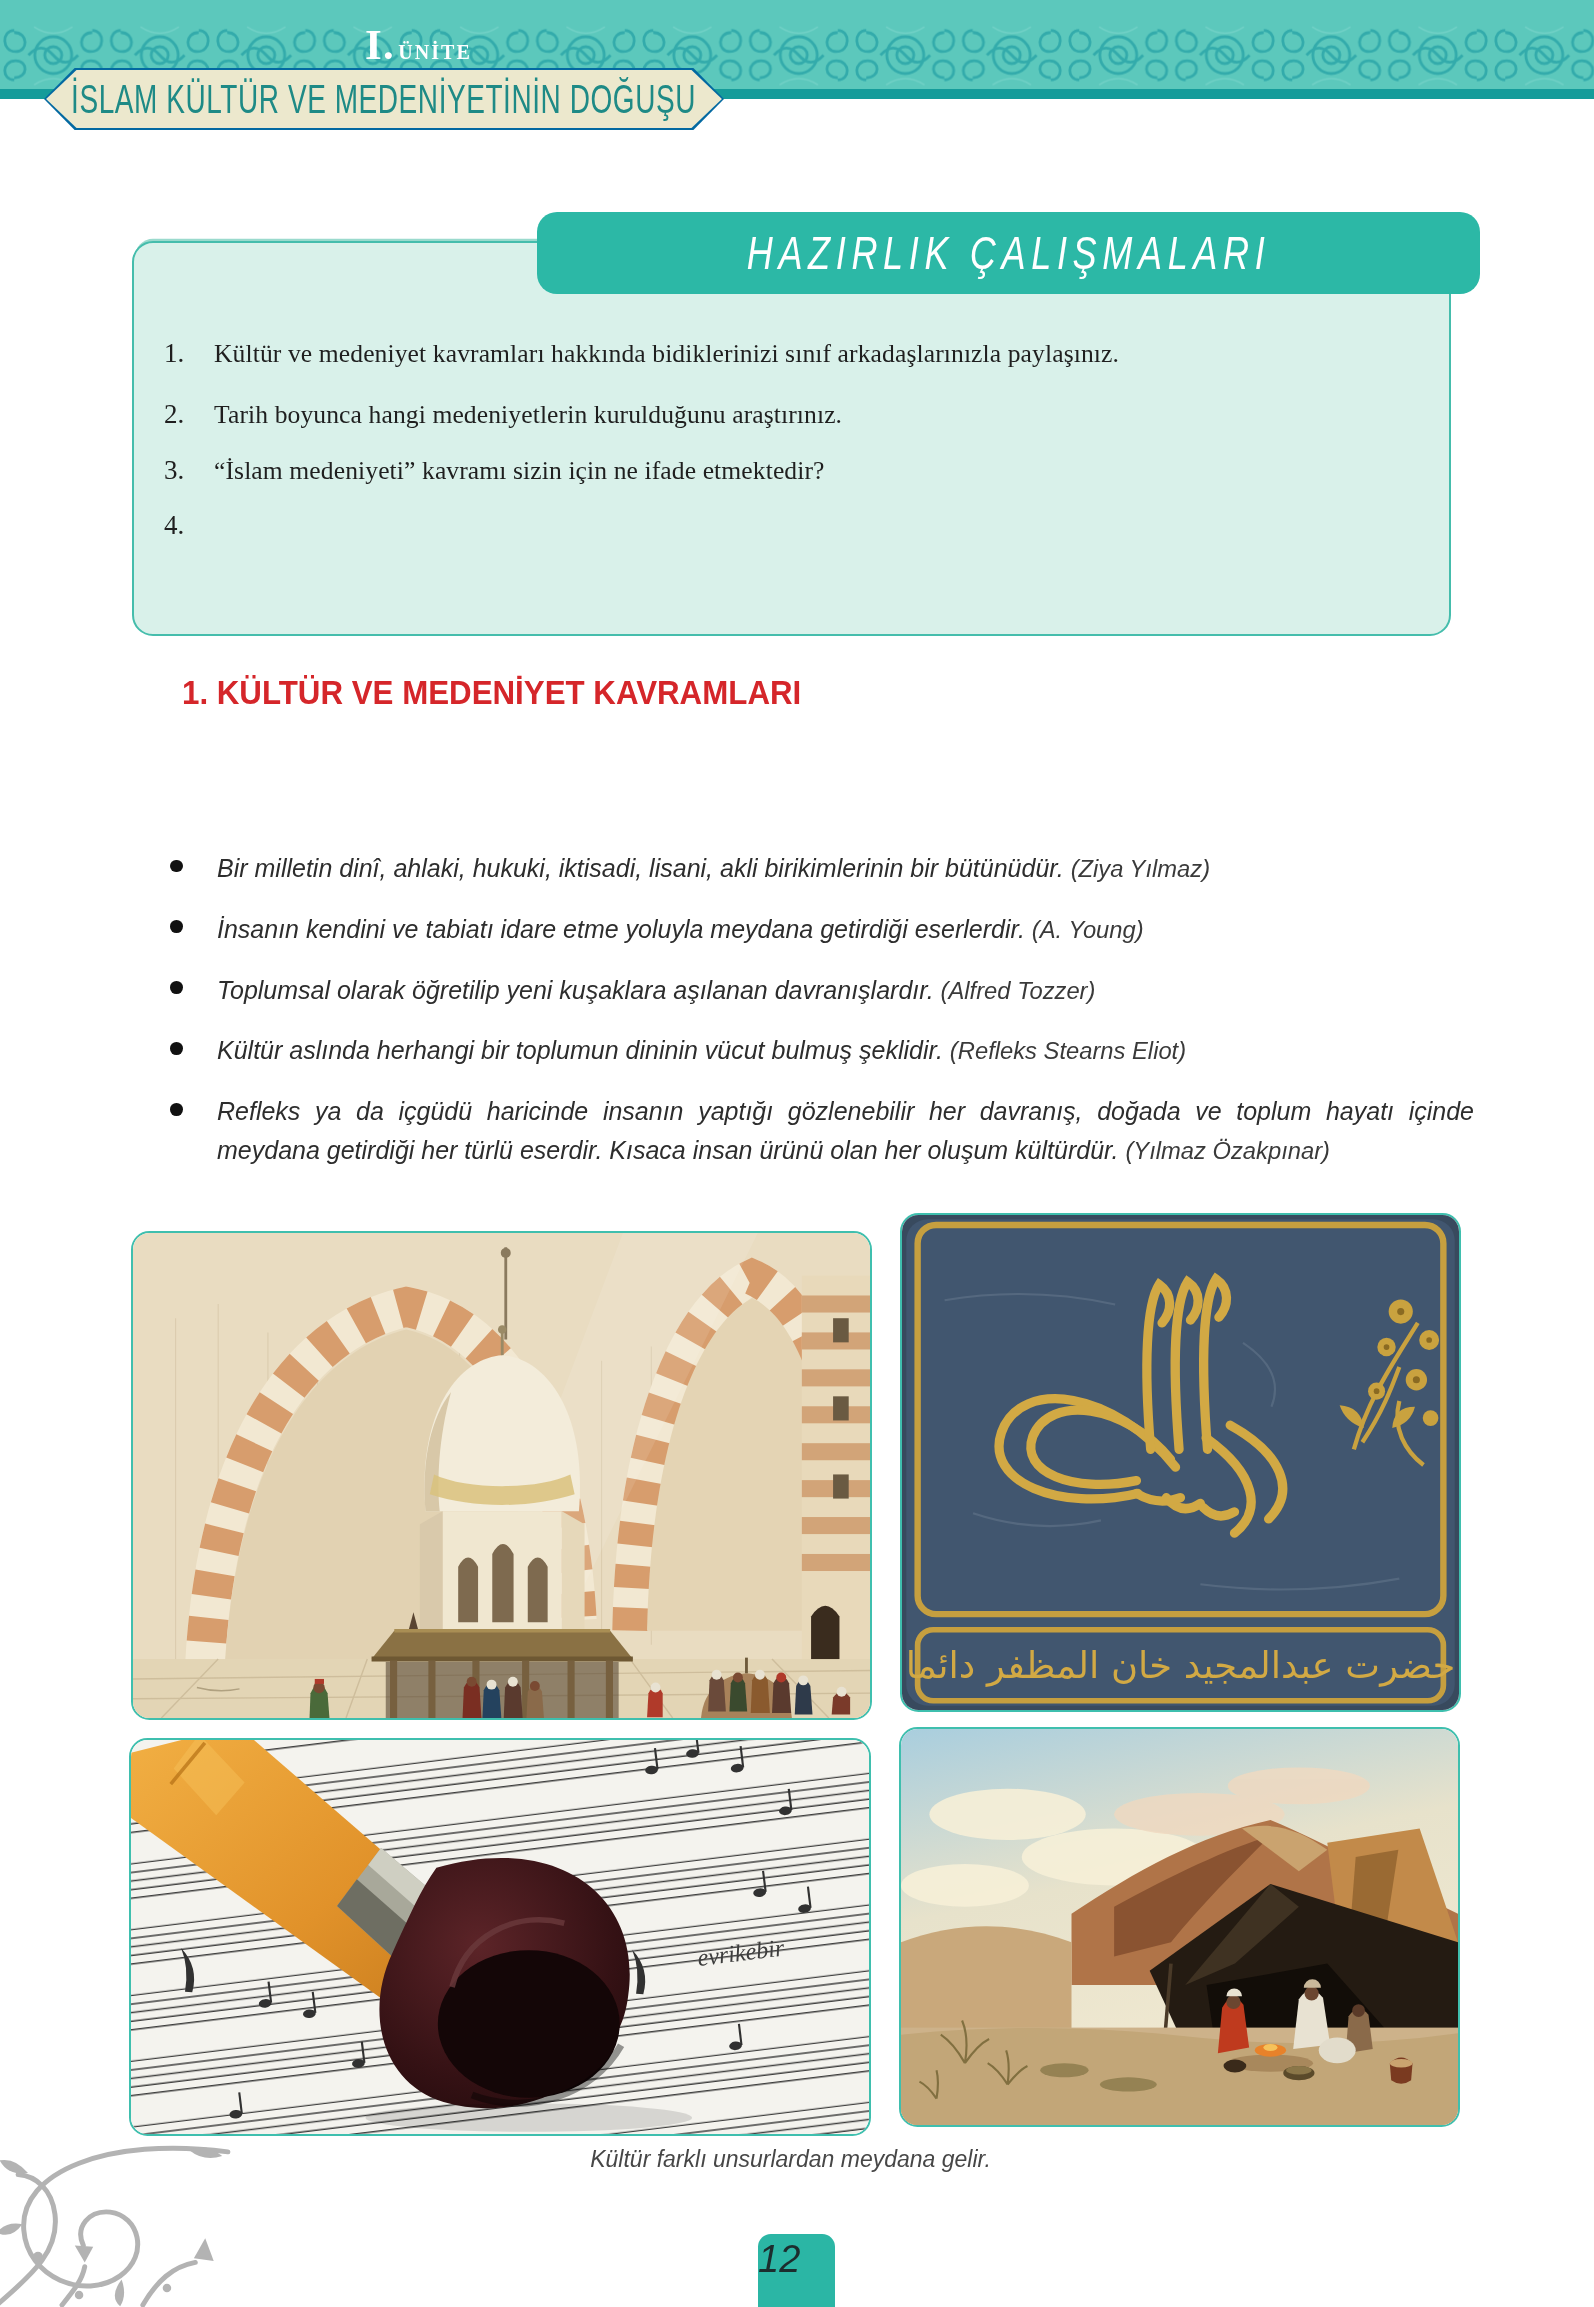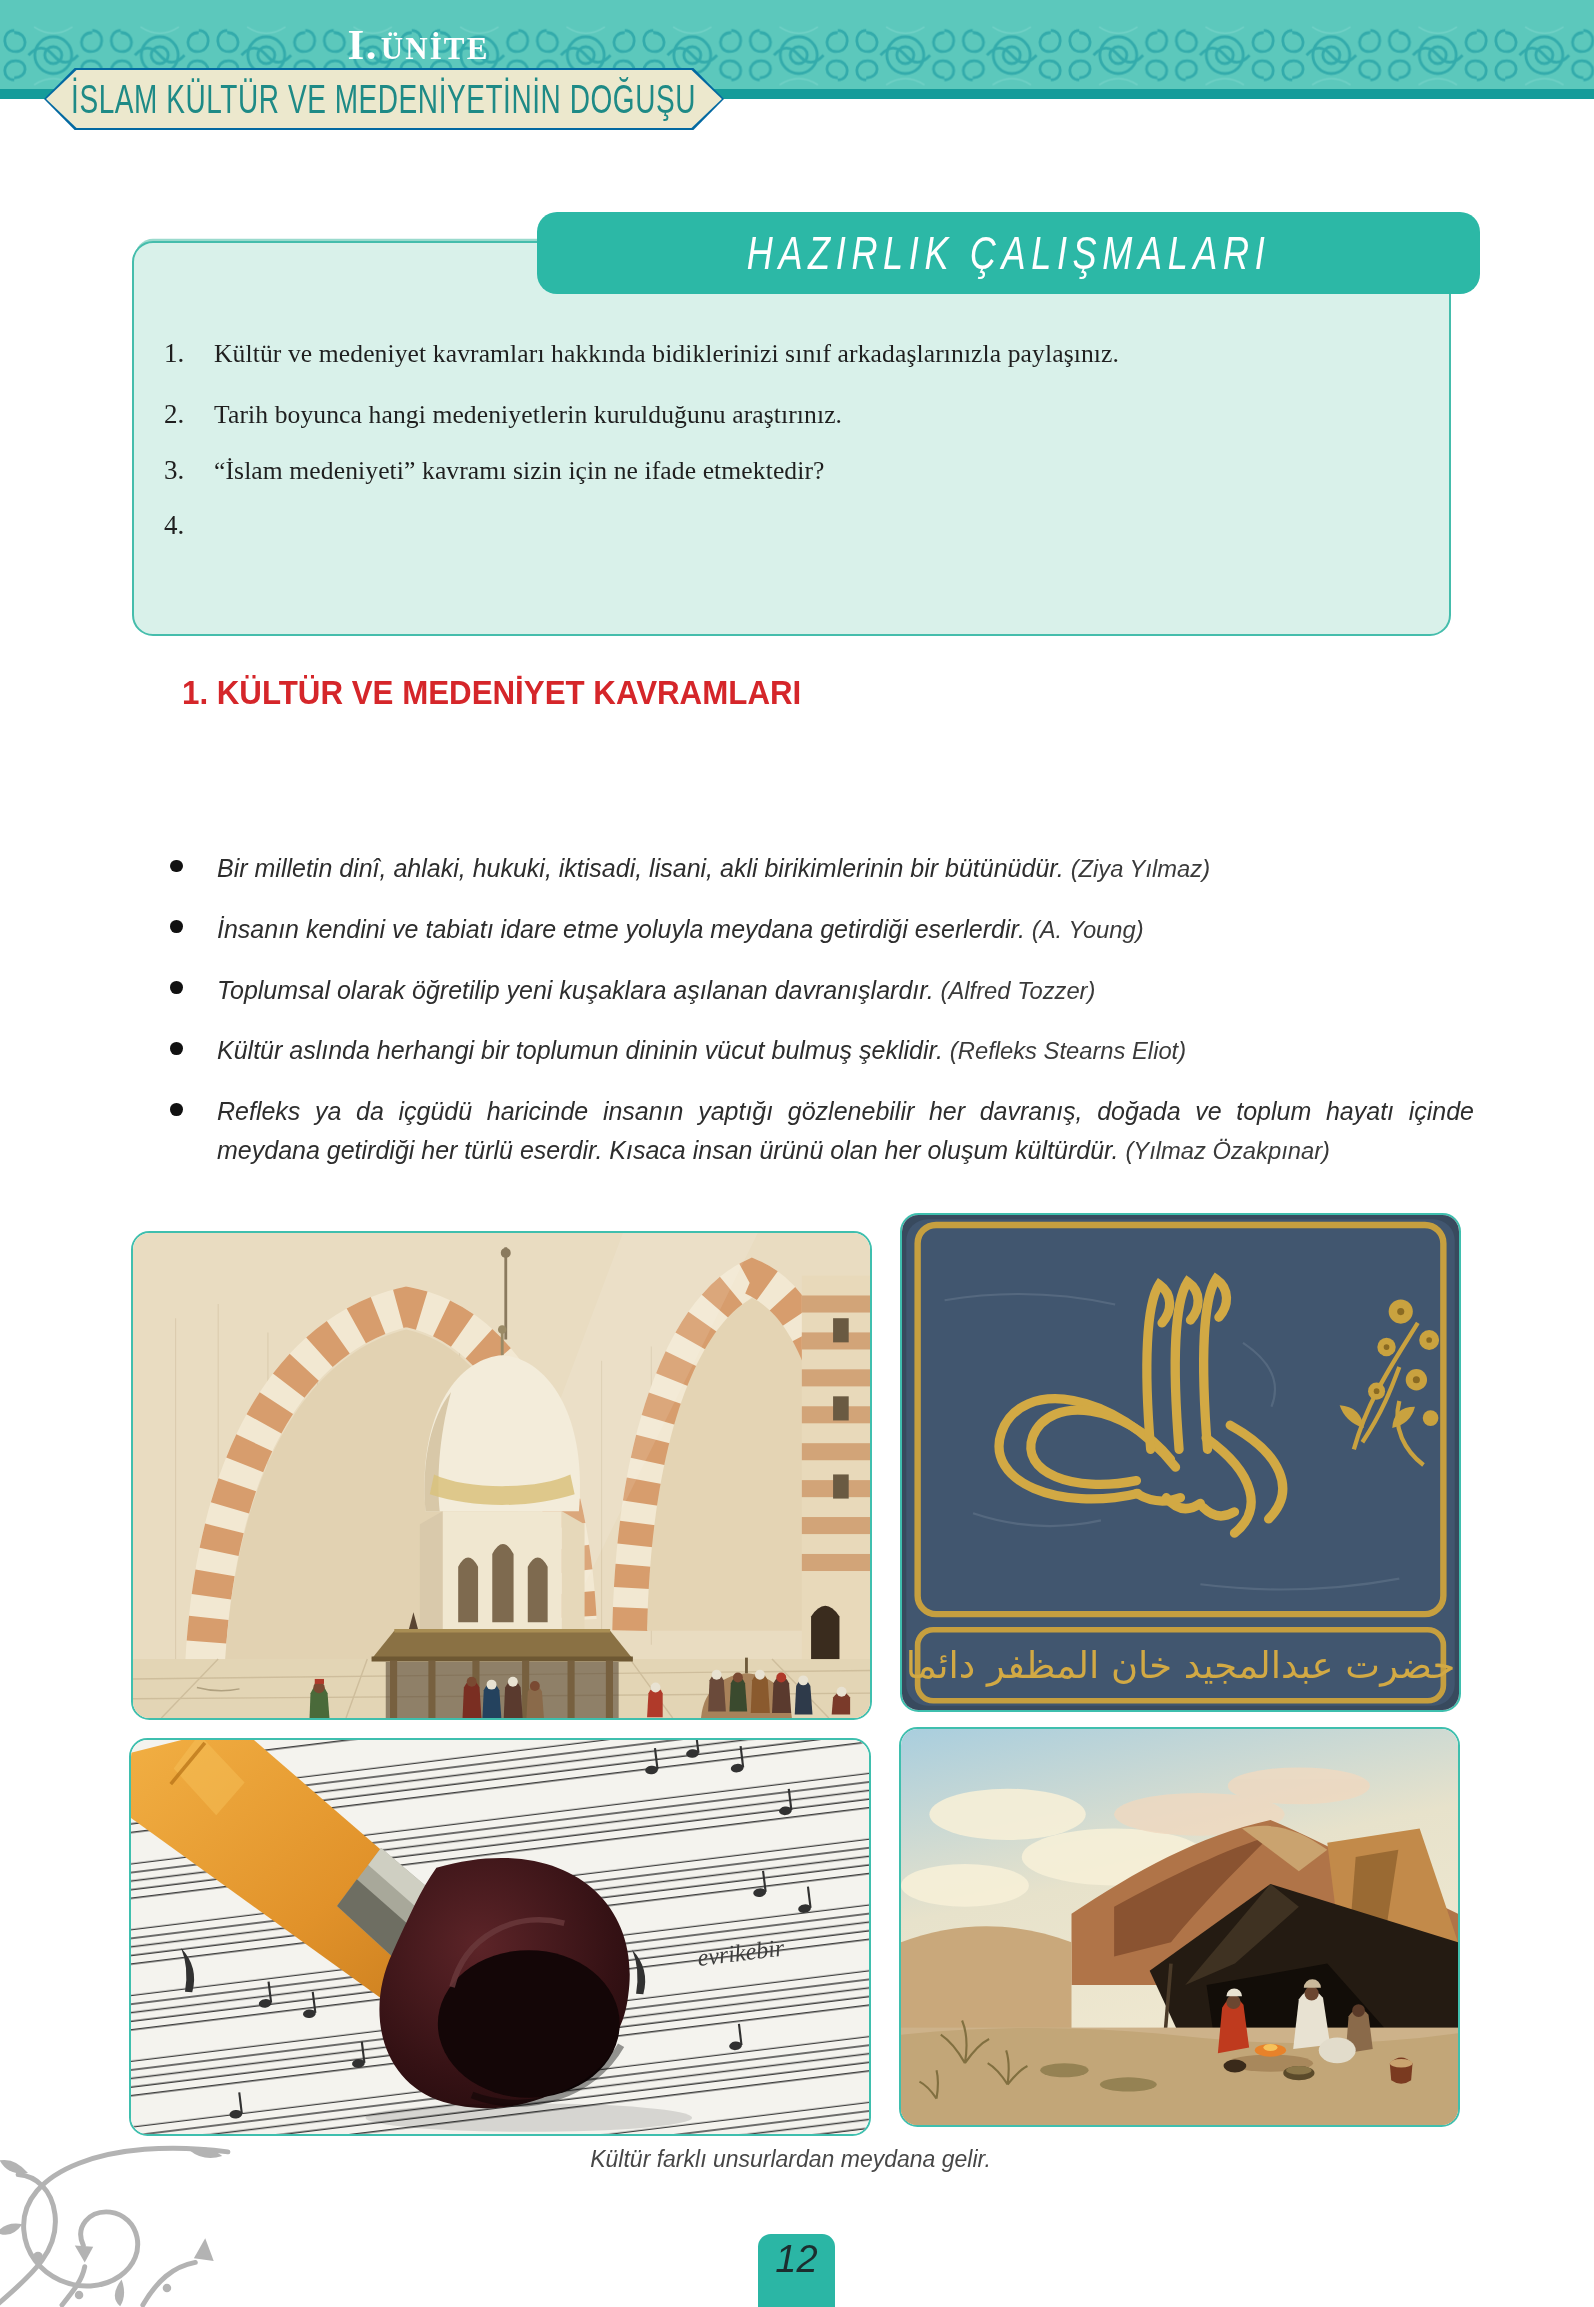--- a/index.html
+++ b/index.html
@@ -7,21 +7,21 @@
         font-family:"Liberation Sans",sans-serif;color:#2e2e2e;}
   .abs{position:absolute;}
 
   
   .band{left:0;top:0;width:1594px;height:99px;background:#5cc8bc;}
   .band svg{display:block;width:100%;height:100%;}
   .band-strip{left:0;top:89px;width:1594px;height:10px;background:#159c9a;}
   .unit-label{left:305px;top:15.6px;width:227px;height:57px;text-align:center;color:#ffffff;
               font-family:"Liberation Serif",serif;font-weight:bold;line-height:57px;white-space:nowrap;}
   .unit-num{font-size:43px;letter-spacing:1.4px;}
-  .unit-word{font-size:31px;letter-spacing:2.1px;margin-top:48px;}
+  .unit-word{font-size:20px;letter-spacing:2.1px;margin-top:48px;}
 
   
   .banner-outer{left:44px;top:68px;width:680px;height:62px;background:#0369a1;
     -webkit-clip-path:polygon(0 50%,4.5% 0,95.5% 0,100% 50%,95.5% 100%,4.5% 100%);
     clip-path:polygon(0 50%,4.5% 0,95.5% 0,100% 50%,95.5% 100%,4.5% 100%);}
   .banner-inner{position:absolute;left:2.1px;top:2.1px;right:2.1px;bottom:2.1px;background:#ece8cd;
     -webkit-clip-path:polygon(0 50%,4.5% 0,95.5% 0,100% 50%,95.5% 100%,4.5% 100%);
     clip-path:polygon(0 50%,4.5% 0,95.5% 0,100% 50%,95.5% 100%,4.5% 100%);
     display:flex;align-items:center;justify-content:center;}
   .banner-text{color:#1e8a86;font-size:35px;font-weight:500;letter-spacing:0.7px;white-space:nowrap;
@@ -57,21 +57,21 @@
   .fig svg{display:block;width:100%;height:100%;}
   .fig-mosque{left:131px;top:1231px;width:737px;height:485px;}
   .fig-tughra{left:900px;top:1213px;width:557px;height:495px;}
   .fig-ney{left:129px;top:1738px;width:738px;height:394px;}
   .fig-desert{left:899px;top:1727px;width:557px;height:396px;}
 
   .caption{left:0;top:2146px;width:1581px;text-align:center;font-style:italic;font-size:23px;color:#474747;}
 
   
   .page-badge{left:758px;top:2234px;width:77px;height:73px;background:#2bb6a5;
-              border-radius:12.8px 12.8px 0 0;display:flex;justify-content:center;}
+              border-radius:12.8px 12.8px 0 0;display:flex;justify-content:flex-start;}
   .page-num{font-style:italic;font-size:38px;color:#1c2d2e;margin-top:4.3px;}
   .corner-ornament{left:-5.7px;top:2132px;width:241px;height:175px;}
 </style>
 </head>
 <body>
 
 <div class="page">
 
   <div class="abs band">
     <svg viewBox="0 0 2245 140" preserveAspectRatio="none">

